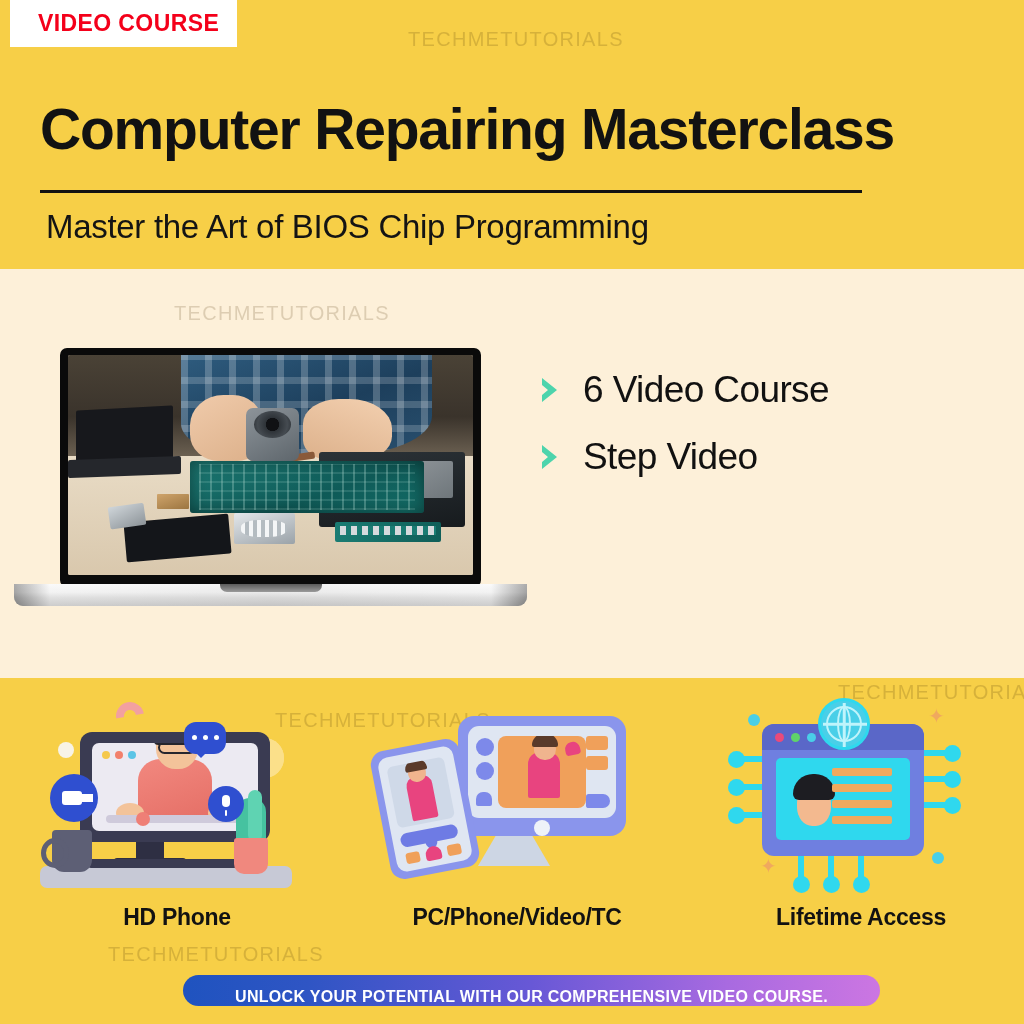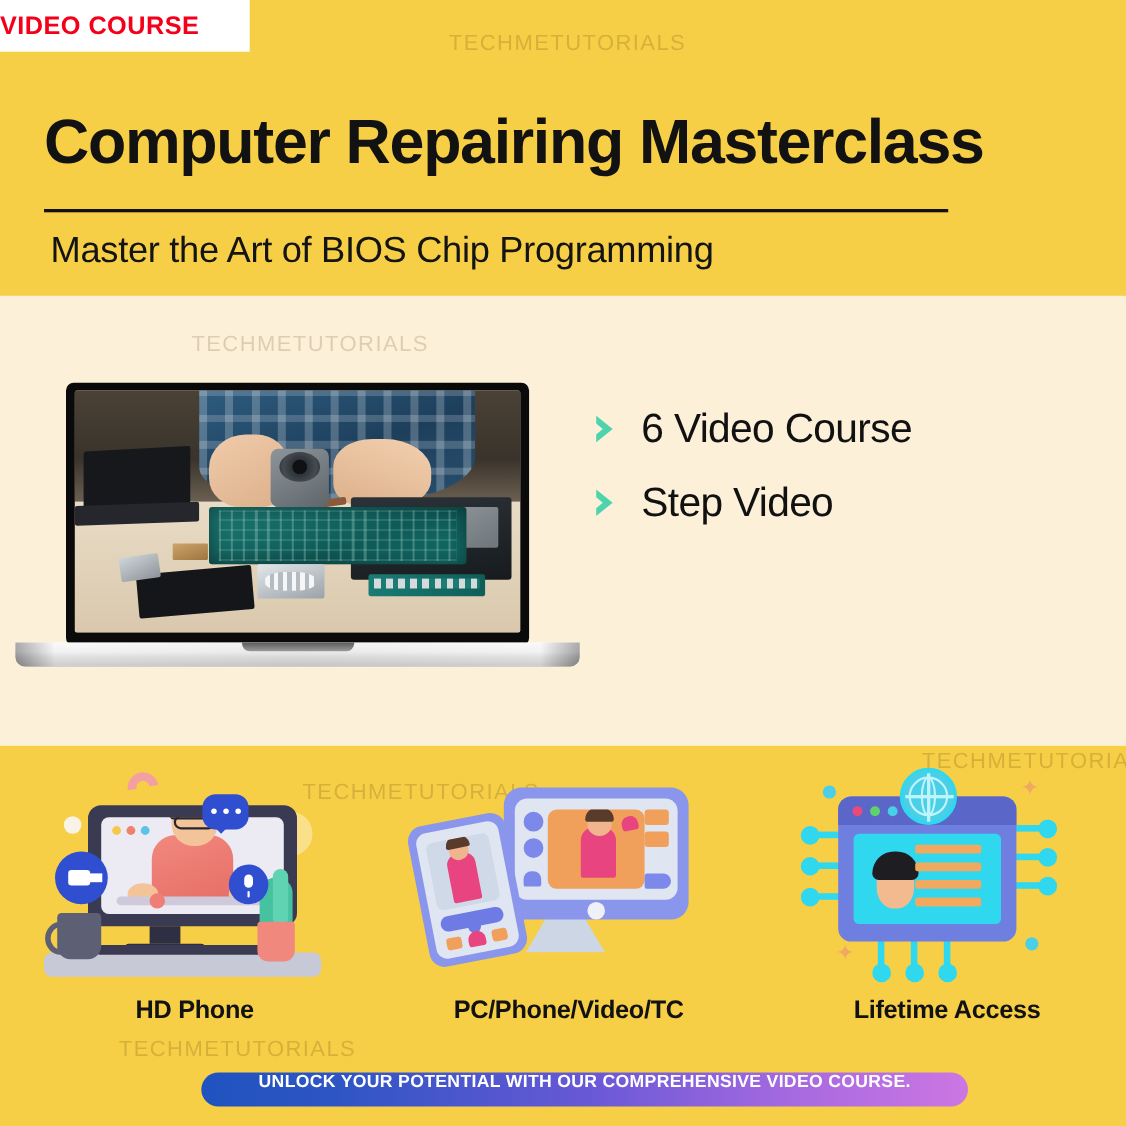--- a/index.html
+++ b/index.html
@@ -21,23 +21,23 @@
     position: absolute; left: 0; top: 269px; width: 1024px; height: 409px;
     background: #FDF0D9;
   }
   .band-bottom {
     position: absolute; left: 0; top: 678px; width: 1024px; height: 346px;
     background: #F7CF47;
   }
 
   
   .badge {
-    position: absolute; left: 0; top: 0; width: 227px; height: 47px;
+    position: absolute; left: 10px; top: 0; width: 227px; height: 47px;
     background: #ffffff; display: flex; align-items: center;
-    padding-left: 0;
+    padding-left: 28px;
   }
   .badge span {
     color: #F4001A; font-size: 23px; font-weight: 700;
     letter-spacing: 0.4px; font-family: "Liberation Sans", sans-serif;
     font-stretch: condensed;
   }
 
   
   .wm {
     position: absolute; font-size: 20px; letter-spacing: 1.3px;
@@ -249,21 +249,21 @@
   .i3-node{ position:absolute; width:17px; height:17px; background:#2fd8ee; border-radius:50%; }
   .i3-wire{ position:absolute; background:#2fd8ee; }
   .i3-spk { position:absolute; color:#f0a95e; font-size:20px; }
   .i3-sdot{ position:absolute; width:12px; height:12px; background:#49cfe8; border-radius:50%; }
 
   
   .cta {
     position: absolute; left: 183px; top: 975px; width: 697px; height: 31px;
     border-radius: 16px;
     background: linear-gradient(90deg,#1f53bf 0%,#2f55c4 18%,#6858d6 50%,#a86ae0 78%,#cc76e2 100%);
-    display: flex; align-items: flex-start; justify-content: center;
+    display: flex; align-items: flex-end; justify-content: center;
   }
   .cta span {
     color: #ffffff; font-size: 16px; font-weight: 700; letter-spacing: 0.3px;
     white-space: nowrap; font-family: "Liberation Sans", sans-serif;
   }
 </style>
 </head>
 <body>
 
 <div class="poster">

